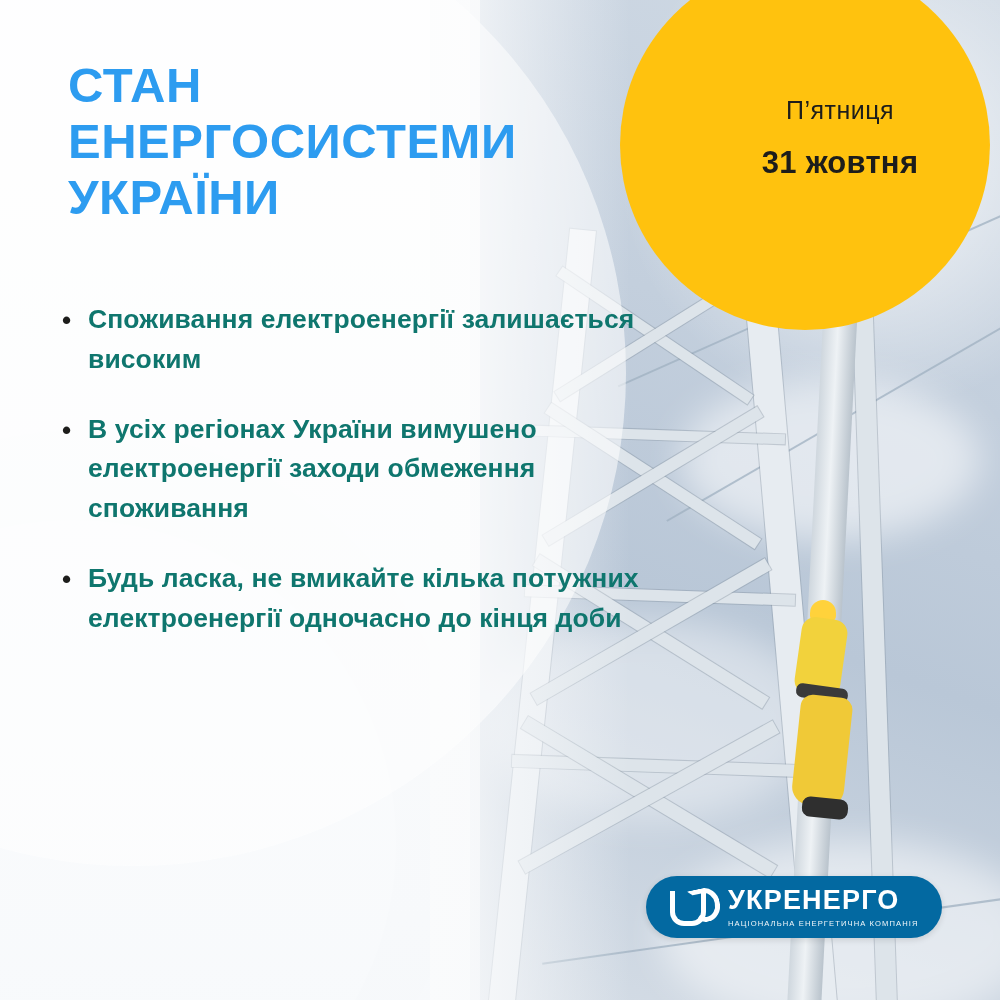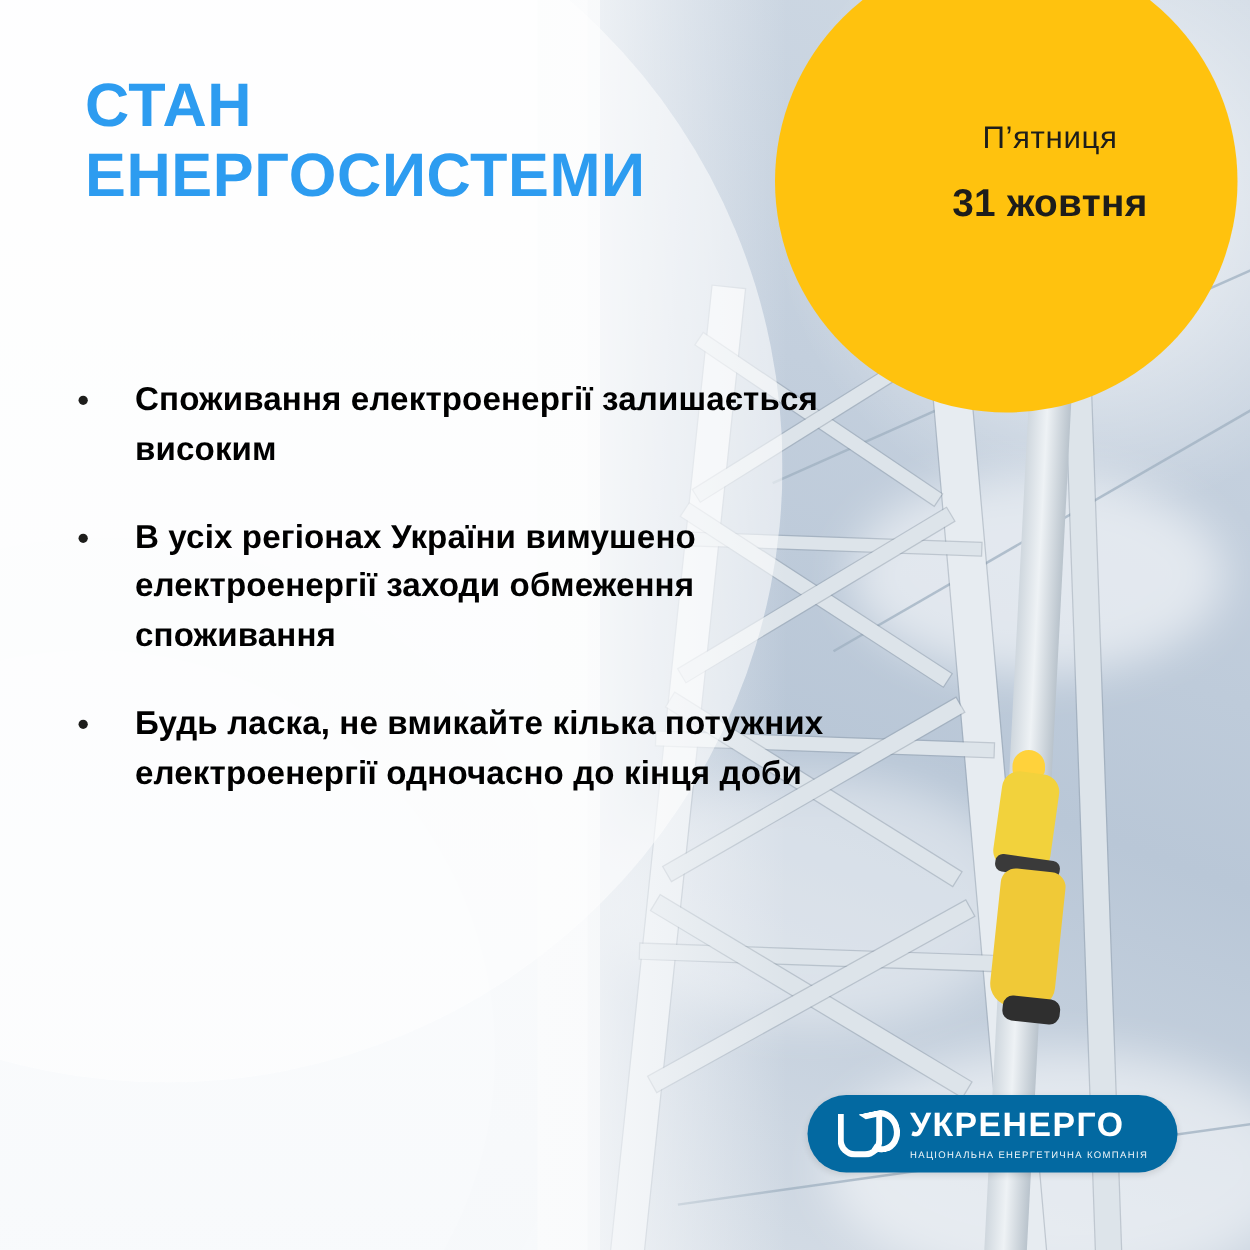--- a/index.html
+++ b/index.html
@@ -217,24 +217,23 @@
     width: 26px;
     font-size: 26px;
     line-height: 40px;
     color: #1d1d1b;
     text-align: left;
     font-weight: 700;
   }
   .bullet .txt {
     font-size: 26.5px;
     line-height: 1.5;
-    color: #000000;
+    color: #0f766e;
     font-weight: 700;
     letter-spacing: .1px;
-    margin-left: 20px;
   }
   .bullet.b1 .txt { font-weight: 600; }
 
   
   .logo {
     position: absolute;
     left: 646px;
     top: 876px;
     width: 296px;
     height: 62px;
@@ -340,20 +339,21 @@
 
   <div class="yellow-circle"></div>
   <div class="date-block">
     <div class="date-weekday">П’ятниця</div>
     <div class="date-day">31 жовтня</div>
   </div>
 
   <div class="title">
     <span>СТАН</span>
     <span>ЕНЕРГОСИСТЕМИ</span>
+    <span>УКРАЇНИ</span>
   </div>
 
   <div class="bullets">
     <div class="bullet b1">
       <div class="dot">•</div>
       <div class="txt">Споживання електроенергії залишається високим</div>
     </div>
     <div class="bullet">
       <div class="dot">•</div>
       <div class="txt">В усіх регіонах України вимушено електроенергії заходи обмеження споживання</div>

